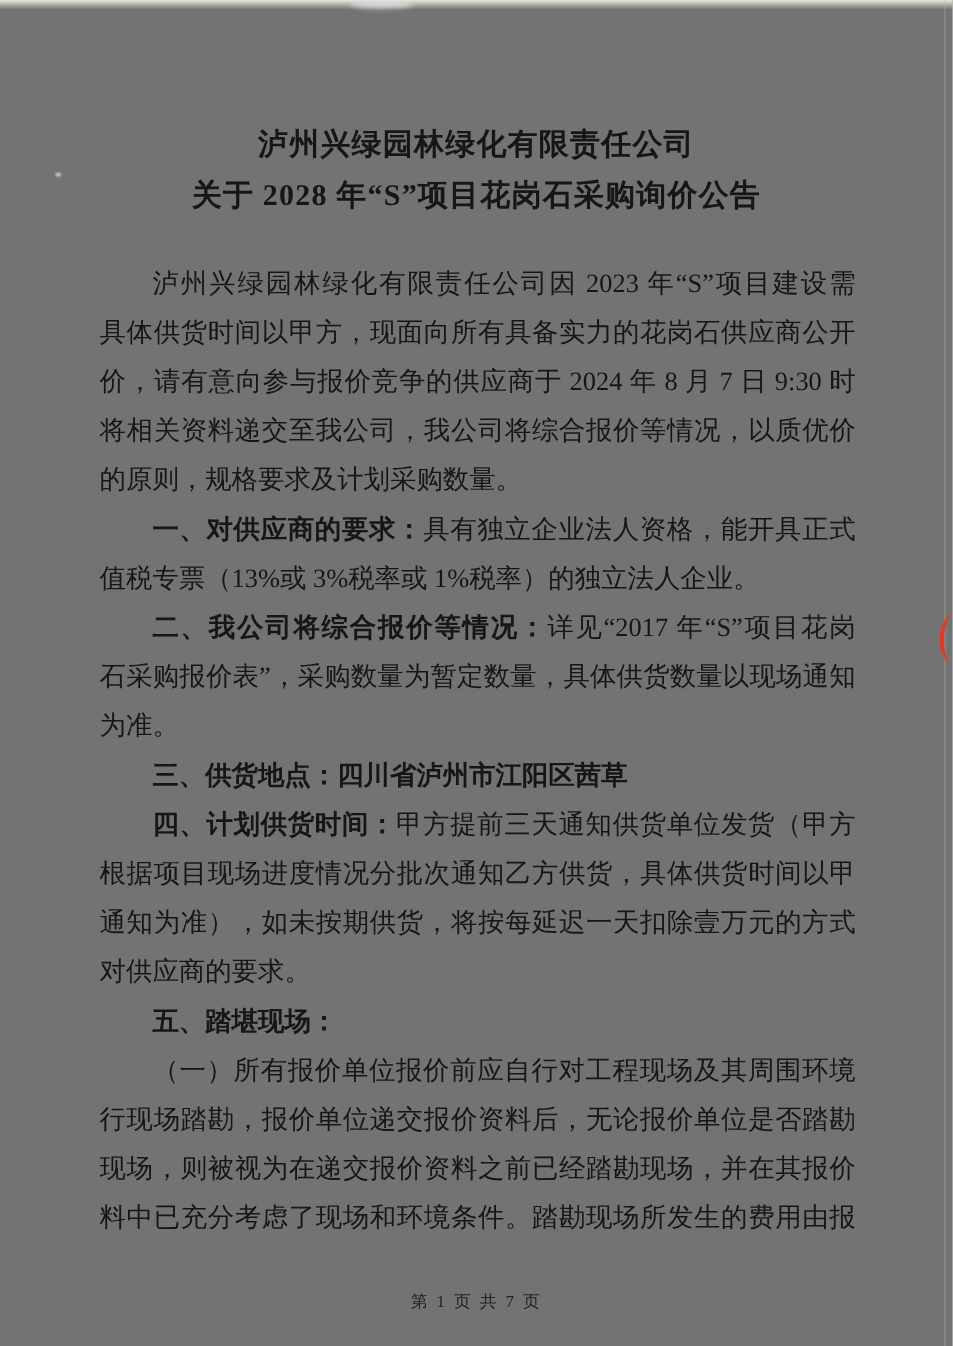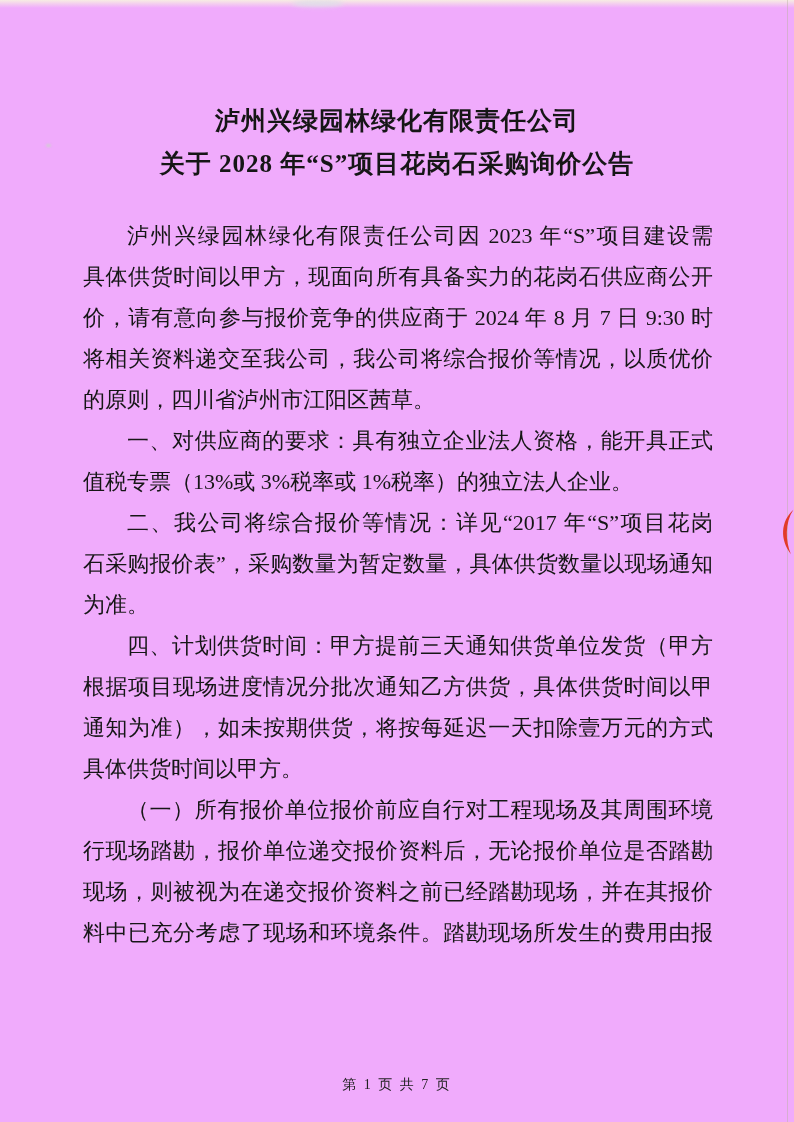--- a/index.html
+++ b/index.html
@@ -1,21 +1,21 @@
 <!DOCTYPE html>
 <html lang="zh"><head>
 <meta charset="utf-8">
 <style>
   html, body { margin: 0; padding: 0; background: #ffffff; }
   .page {
     position: relative;
     width: 794px;
     height: 1122px;
     margin: 0 auto;
-    background: #f0abfc;
+    background: #737373;
     overflow: hidden;
     font-family: "Liberation Serif", serif;
     color: #161616;
   }
   
   .band-top {
     position: absolute; top: 0; left: 0; right: 0; height: 8px;
     background: linear-gradient(to bottom, rgba(248,244,224,0.9), rgba(248,244,224,0));
   }
   .smudge {
@@ -45,21 +45,21 @@
     font-size: 22px;
   }
   .line {
     height: 41px; line-height: 41px; overflow: hidden;
     text-align: justify; text-justify: inter-character;
   }
   .line.fill { text-align-last: justify; }
   .line.indent { padding-left: 44px; }
   .hd {
     font-family: "Liberation Sans", sans-serif;
-    font-weight: 400;
+    font-weight: 700;
   }
   
   .footer {
     position: absolute; top: 1076px; left: 0; width: 100%;
     text-align: center; font-size: 14px; letter-spacing: 2px; color: #222;
   }
   
   .stamp {
     position: absolute; top: 497px; right: 0; width: 16px; height: 70px;
     overflow: visible;
@@ -78,30 +78,32 @@
   <div class="titles">
     <div class="title-line">泸州兴绿园林绿化有限责任公司</div>
     <div class="title-line">关于 2028 年“S”项目花岗石采购询价公告</div>
   </div>
 
   <div class="doc-body">
       <div class="line indent fill"><span>泸州兴绿园林绿化有限责任公司因 2023 年“S”项目建设需要，</span></div>
       <div class="line fill"><span>具体供货时间以甲方，现面向所有具备实力的花岗石供应商公开询</span></div>
       <div class="line fill"><span>价，请有意向参与报价竞争的供应商于 2024 年 8 月 7 日 9:30 时前</span></div>
       <div class="line fill"><span>将相关资料递交至我公司，我公司将综合报价等情况，以质优价廉</span></div>
-      <div class="line"><span>的原则，四川省泸州市江阳区茜草。</span></div>
+      <div class="line"><span>的原则，规格要求及计划采购数量。</span></div>
       <div class="line indent fill"><span class="hd">一、对供应商的要求：</span><span>具有独立企业法人资格，能开具正式增</span></div>
       <div class="line"><span>值税专票（13%或 3%税率或 1%税率）的独立法人企业。</span></div>
       <div class="line indent fill"><span class="hd">二、我公司将综合报价等情况：</span><span>详见“2017 年“S”项目花岗</span></div>
       <div class="line fill"><span>石采购报价表”，采购数量为暂定数量，具体供货数量以现场通知</span></div>
       <div class="line"><span>为准。</span></div>
+      <div class="line indent"><span class="hd">三、供货地点：四川省泸州市江阳区茜草</span></div>
       <div class="line indent fill"><span class="hd">四、计划供货时间：</span><span>甲方提前三天通知供货单位发货（甲方将</span></div>
       <div class="line fill"><span>根据项目现场进度情况分批次通知乙方供货，具体供货时间以甲方</span></div>
       <div class="line fill"><span>通知为准），如未按期供货，将按每延迟一天扣除壹万元的方式扣</span></div>
-      <div class="line"><span>具体供货时间以甲方。</span></div>
+      <div class="line"><span>对供应商的要求。</span></div>
+      <div class="line indent"><span class="hd">五、踏堪现场：</span></div>
       <div class="line indent fill"><span>（一）所有报价单位报价前应自行对工程现场及其周围环境进</span></div>
       <div class="line fill"><span>行现场踏勘，报价单位递交报价资料后，无论报价单位是否踏勘过</span></div>
       <div class="line fill"><span>现场，则被视为在递交报价资料之前已经踏勘现场，并在其报价资</span></div>
       <div class="line fill"><span>料中已充分考虑了现场和环境条件。踏勘现场所发生的费用由报价</span></div>
     </div>
 
   <div class="footer">第 1 页 共 7 页</div>
 
   <svg class="stamp" viewBox="0 0 26 74" width="26" height="74" aria-hidden="true">
     <path d="M25 1 C 4 20, 3 50, 21 73 C 12 52, 11 22, 25 1 Z" fill="#e23a28"></path>

